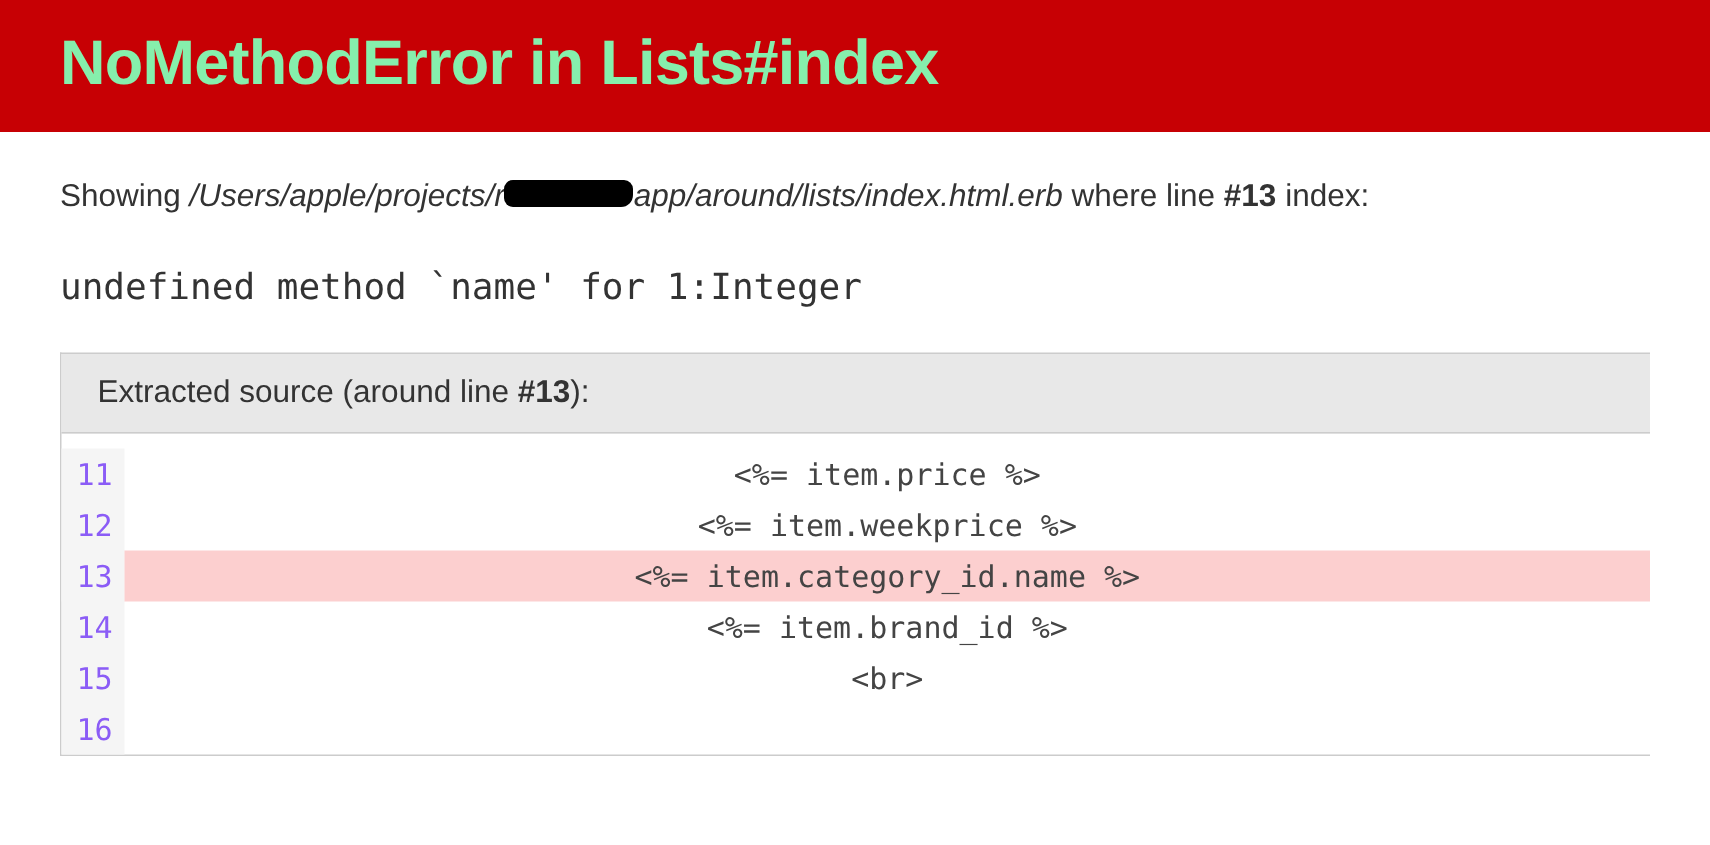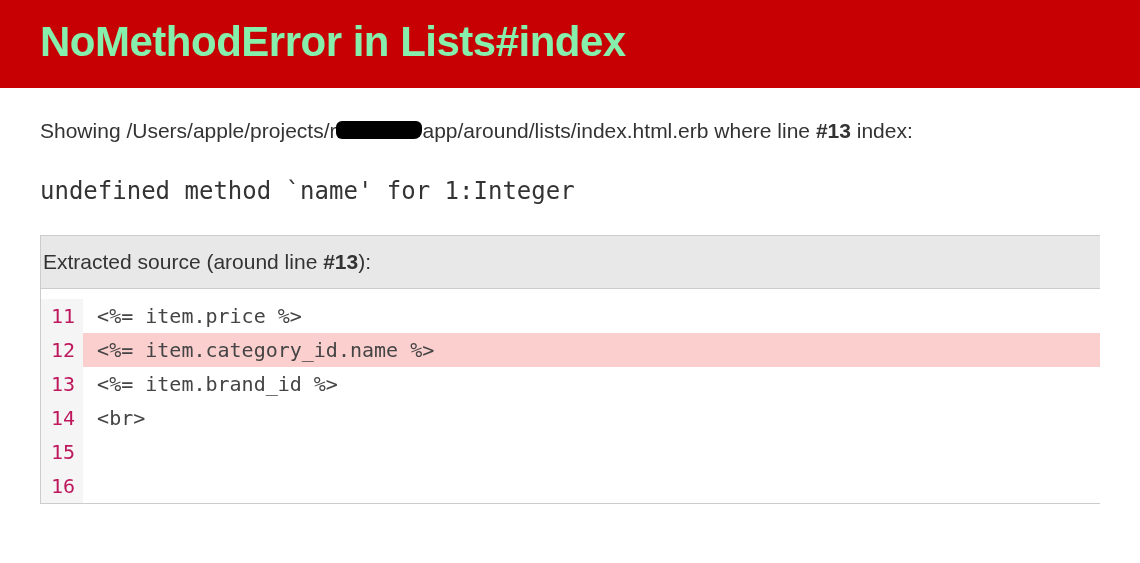--- a/index.html
+++ b/index.html
@@ -26,66 +26,68 @@
     .content {
       padding: 28px 40px 0 40px;
     }
     .showing-line {
       font-size: 21px;
       color: #333333;
       margin-bottom: 32px;
       line-height: 1.4;
     }
     .showing-line .path {
+      font-style: italic;
     }
     .showing-line .bold {
       font-weight: 700;
     }
     .error-message {
       font-family: "SF Mono", Monaco, Menlo, Consolas, monospace;
       font-size: 24px;
       color: #333333;
       margin-bottom: 30px;
       white-space: pre;
     }
     .source-container {
       border: 1px solid #cccccc;
       border-right: none;
       background: #ffffff;
     }
     .source-header {
       background: #e8e8e8;
-      padding: 14px 2px;
+      padding: 14px 24px;
       font-size: 21px;
       color: #333333;
       border-bottom: 1px solid #cccccc;
     }
     .source-header .bold {
       font-weight: 700;
     }
     .code-block {
       display: flex;
       font-family: "SF Mono", Monaco, Menlo, Consolas, monospace;
       font-size: 20px;
       line-height: 1.7;
       padding-top: 10px;
     }
     .line-numbers {
       background: #f5f5f5;
       text-align: center;
-      color: #be185d;
+      color: #8b5cf6;
       user-select: none;
       min-width: 42px;
     }
     .line-numbers div {
       padding: 0 8px 0 10px;
     }
     .code-lines {
       flex: 1;
       color: #444444;
+      text-align: center;
     }
     .code-lines div {
       padding: 0 14px;
       white-space: pre;
     }
     .highlighted-num {
       background: #f5f5f5;
     }
     .highlighted-line {
       background: #fccfcf;
@@ -123,19 +125,20 @@
       <div class="line-numbers" id="line-numbers">
           <div>11</div>
           <div>12</div>
           <div class="highlighted-num">13</div>
           <div>14</div>
           <div>15</div>
           <div>16</div>
         </div>
       <div class="code-lines" id="code-lines">
           <div>&lt;%= item.price %&gt;</div>
+          <div>&lt;%= item.weekprice %&gt;</div>
           <div class="highlighted-line">&lt;%= item.category_id.name %&gt;</div>
           <div>&lt;%= item.brand_id %&gt;</div>
           <div>&lt;br&gt;</div>
         </div>
     </div>
   </div>
 </div>
 
 </body></html>

